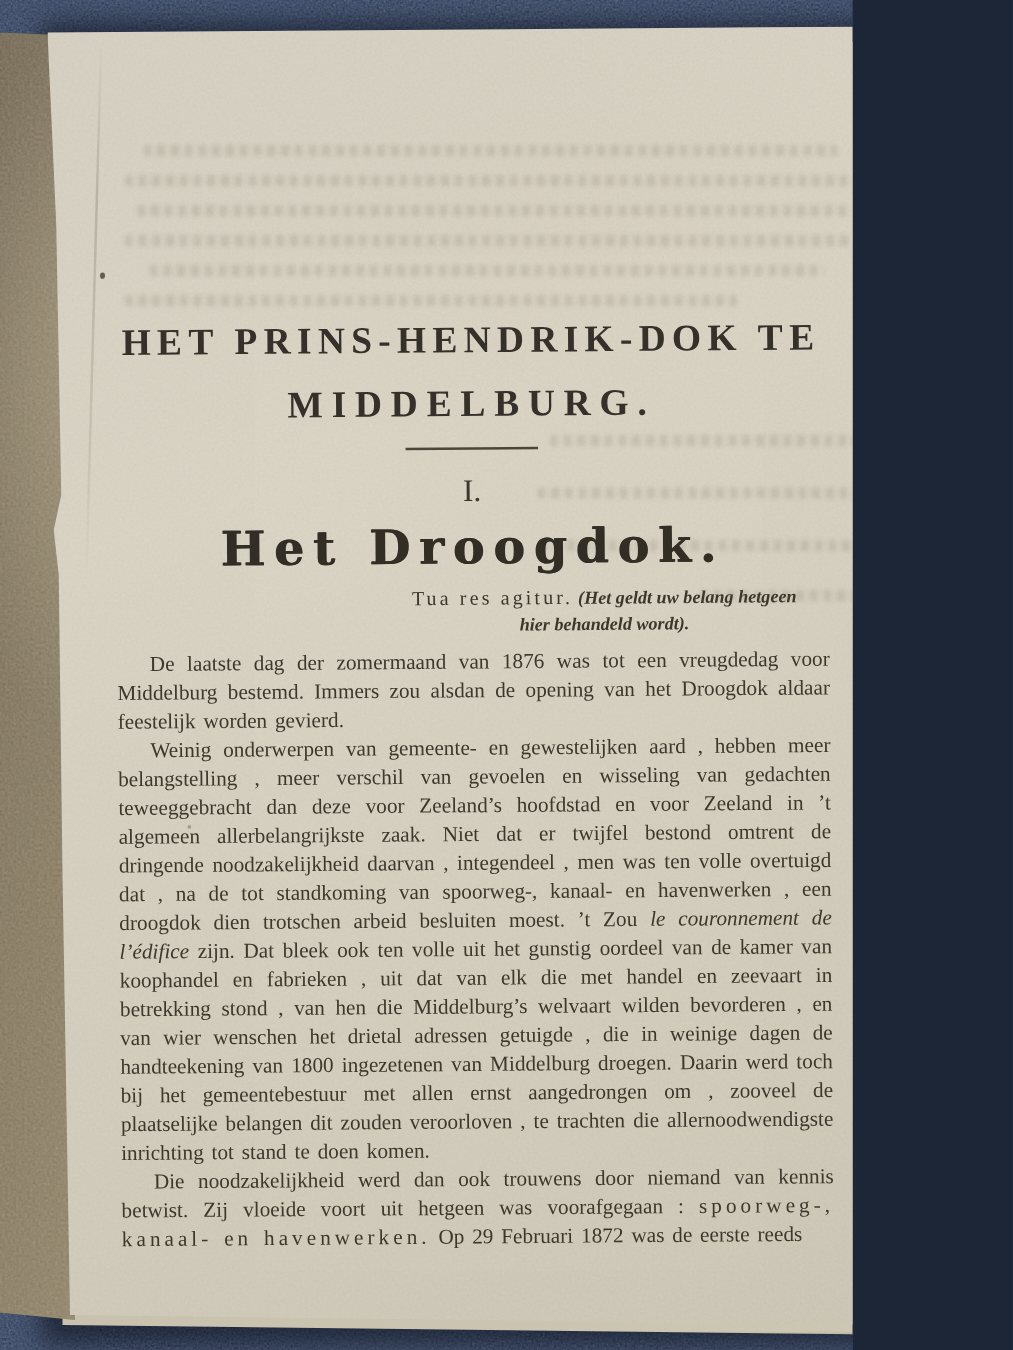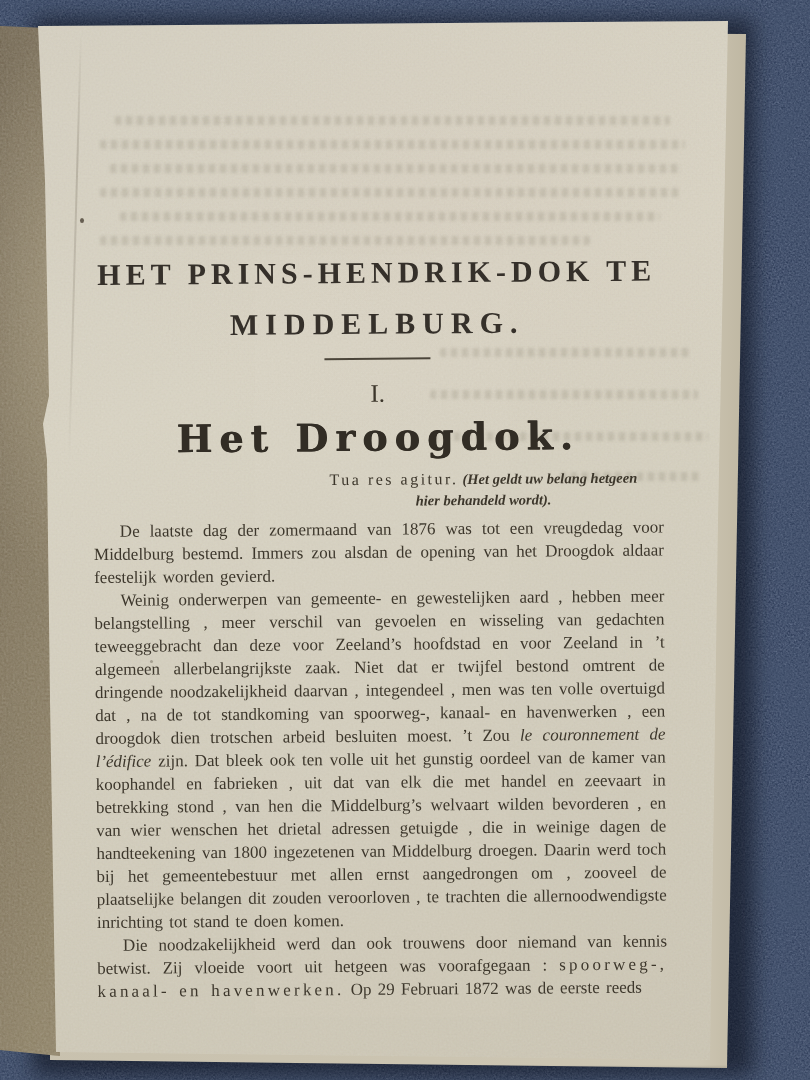--- a/index.html
+++ b/index.html
@@ -1,16 +1,16 @@
 <!DOCTYPE html>
 <html><head>
 <meta charset="utf-8">
 <style>
   html,body{margin:0;padding:0;background:#1d2636;}
-  .scene{position:relative;width:810px;height:1080px;overflow:hidden;
+  .scene{position:relative;width:682px;height:1080px;overflow:hidden;
          font-family:"Liberation Serif",serif;}
   .fabric{position:absolute;left:0;top:0;}
   .book-shadow{position:absolute;left:32px;top:18px;width:722px;height:1058px;
                background:rgba(6,10,20,.55);border-radius:8px;filter:blur(10px);}
   
   .under-page{position:absolute;left:0;top:0;width:810px;height:1080px;
       clip-path:polygon(46px 30px,746px 34px,727px 1068px,50px 1060px);
       background:
         linear-gradient(180deg,rgba(0,0,0,0) 98.6%,rgba(88,80,62,.85) 100%),
         linear-gradient(90deg,#c8c1ae 0%,#cdc6b3 86%,#bdb5a0 93%,#978f79 98%,#857d68 100%);}

